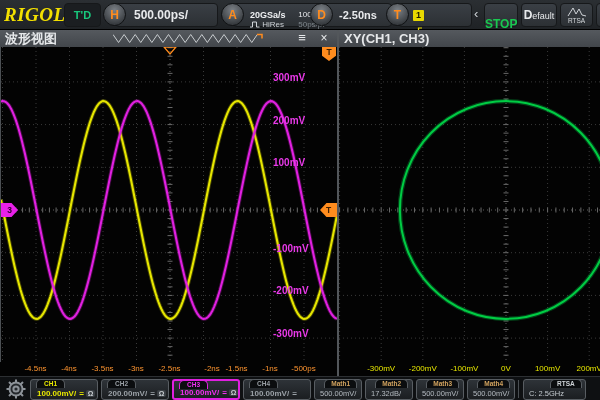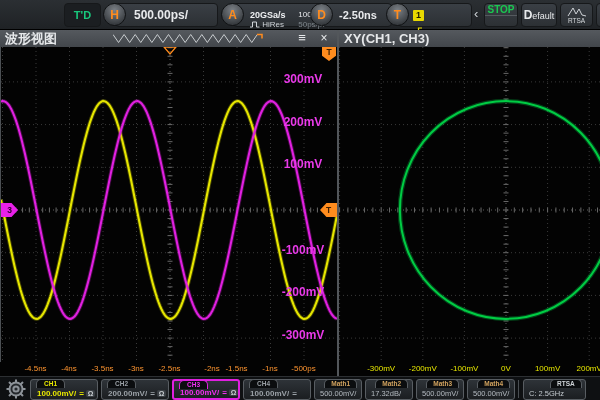--- a/index.html
+++ b/index.html
@@ -31,21 +31,21 @@
   .samp-col.dim .r2 { color:#7e858b; }
   #tb-delay { left:322px; width:70px; padding-left:16px; font-weight:bold; font-size:11px; line-height:22px; }
   #tb-trig  { left:398px; width:74px; padding-left:14px; font-size:10px; line-height:22px; }
   #trig-src { display:inline-block; width:11px; height:11px; background:#e8d800; color:#1a1a00;
               font-size:9px; font-weight:bold; text-align:center; line-height:11px; vertical-align:middle; border-radius:1px; }
   #trig-slope { vertical-align:middle; margin:0 1px; }
   #trig-level { color:#f0f2f4; font-weight:bold; font-size:10px; vertical-align:middle; }
   #trig-coup { color:#9ad014; font-weight:bold; font-size:10px; vertical-align:middle; margin-left:3px; }
   #tb-chevron { left:474px; width:8px; color:#cdd1d5; font-size:13px; line-height:22px; }
   #btn-stoprun { left:484px; width:34px; text-align:center; }
-  #btn-stoprun .l1 { color:#19c850; font-size:10px; font-weight:bold; line-height:11px; border-bottom:1px solid #555a5f; }
+  #btn-stoprun .l1 { color:#19c850; font-size:12px; font-weight:bold; line-height:11px; border-bottom:1px solid #555a5f;margin-top:15px; }
   #btn-stoprun .l2 { color:#19c850; font-size:12px; font-weight:bold; line-height:10px;margin-top:20px; }
   #btn-default { left:521px; width:36px; text-align:center; color:#e8eaec; font-size:9px; line-height:22px; }
   #btn-default b { font-size:12px; }
   #btn-rtsa { left:560px; width:33px; text-align:center; padding-top:2px; }
   #btn-rtsa .lbl { color:#d6dadd; font-size:6.5px; line-height:7px; }
   #btn-meas { left:596px; width:26px; text-align:center; padding-top:2px; }
   #btn-meas .lbl { color:#d6dadd; font-size:6px; line-height:7px; }
 
   
   .panel-header { position:absolute; top:0; left:0; right:0; height:17px;
@@ -58,21 +58,21 @@
   #ph-menu { position:absolute; right:26px; top:0; width:18px; text-align:center;
              color:#e8eaec; font-size:13px; line-height:16px; }
   #ph-close { position:absolute; right:4px; top:0; width:18px; text-align:center;
               color:#e8eaec; font-size:12px; line-height:16px; }
   .grid-area { position:absolute; left:0; top:17px; width:100%; height:315px; background:#030303; }
   #grid-left { border-left:1px solid #4c5054; }
   .labels-strip { position:absolute; left:0; top:332px; width:100%; height:14px; background:#030303; }
   .tick-x { position:absolute; top:2px; transform:translateX(-50%); font-size:8px; font-weight:normal; }
   .tick-x.time { color:#ff9530; }
   .tick-x.volt { color:#e6e600; }
-  .vtick { position:absolute; right:4px; width:60px; text-align:center; font-size:12px;
+  .vtick { position:absolute; right:4px; width:60px; text-align:left; font-size:10px;
            font-weight:bold; color:#e93ae9; }
 
   
   .marker { position:absolute; font-size:8.5px; font-weight:bold; text-align:center;
             line-height:14px; width:17px; height:14px; z-index:5; }
   #marker-ch3 { left:0; top:156px; background:#e820e8; color:#2c002c;
                 clip-path:polygon(0 0,62% 0,100% 50%,62% 100%,0 100%); }
   #marker-tlevel { right:0; top:156px; background:#ff8c1e; color:#402000;
                    clip-path:polygon(38% 0,100% 0,100% 100%,38% 100%,0 50%); }
   #marker-tpos { left:321px; top:0; width:14px; background:#ff8c1e; color:#402000;
@@ -109,20 +109,21 @@
   #rtsabox { left:523px; width:63px; } #rtsabox .tab { right:auto; left:26px; color:#cfd4d8; }
   #rtsabox .val { color:#c4cacf; font-weight:normal; }
   svg { display:block; }
 </style>
 </head>
 <body>
 
 <div id="screen">
 
   <div id="toolbar">
+    <div id="logo" class="tb-abs">RIGOL</div>
     <div id="td-box" class="tb-abs tb-box">T'D</div>
 
     <div class="knob" id="knob-h">H</div>
     <div id="tb-timebase" class="tb-abs tb-box">500.00ps/</div>
 
     <div class="knob" id="knob-a">A</div>
     <div id="tb-sample" class="tb-abs tb-box">
       <span class="samp-col" style="width:46px;">
         <div class="r1">20GSa/s</div>
         <div class="r2"><svg width="10" height="7" viewBox="0 0 10 7" style="display:inline-block;vertical-align:-1px">

